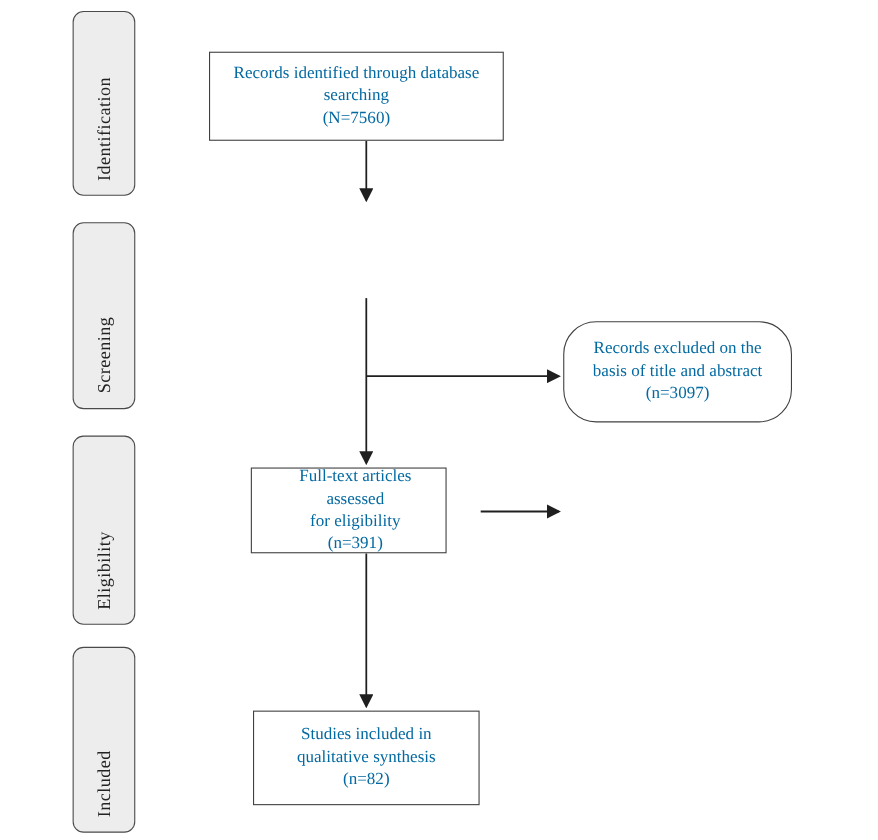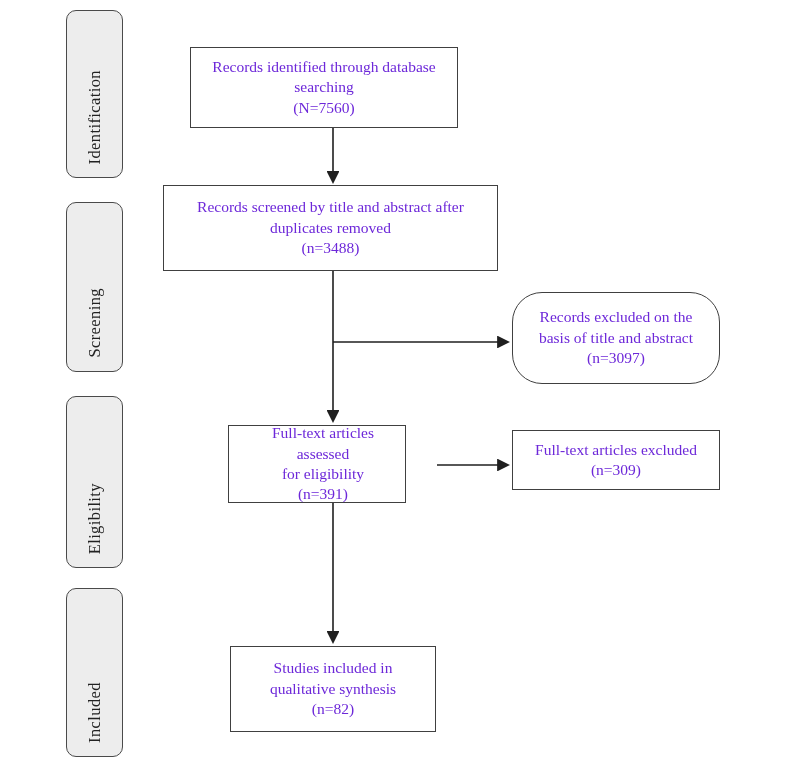--- a/index.html
+++ b/index.html
@@ -24,21 +24,21 @@
     align-items: center;
     justify-content: center;
     text-align: center;
     box-sizing: border-box;
   }
   .flow-box span {
     display: block;
     white-space: pre-line;
     font-size: 15.5px;
     line-height: 1.32;
-    color: #6d28d9;
+    color: #0369a1;
     padding: 2px 6px;
   }
   .stage {
     position: absolute;
     left: 66px;
     width: 57px;
     background: #ededed;
     border: 1.6px solid #4a4a4a;
     border-radius: 10px;
     box-sizing: border-box;
@@ -96,38 +96,29 @@
   </div>
   <div class="stage stage-included">
     <span>Included</span>
   </div>
 
   <div class="flow-box box-identified">
     <span>Records identified through database
 searching
 (N=7560)</span>
   </div>
-  <div class="flow-box box-screened">
-    <span>Records screened by title and abstract after
-duplicates removed
-(n=3488)</span>
-  </div>
   <div class="flow-box box-excluded-title">
     <span>Records excluded on the
 basis of title and abstract
 (n=3097)</span>
   </div>
   <div class="flow-box box-fulltext-assessed">
     <span>Full-text articles assessed
 for eligibility
 (n=391)</span>
   </div>
-  <div class="flow-box box-fulltext-excluded">
-    <span>Full-text articles excluded
-(n=309)</span>
-  </div>
   <div class="flow-box box-included-qualitative">
     <span>Studies included in
 qualitative synthesis
 (n=82)</span>
   </div>
 
 </div>
 
 </body></html>

